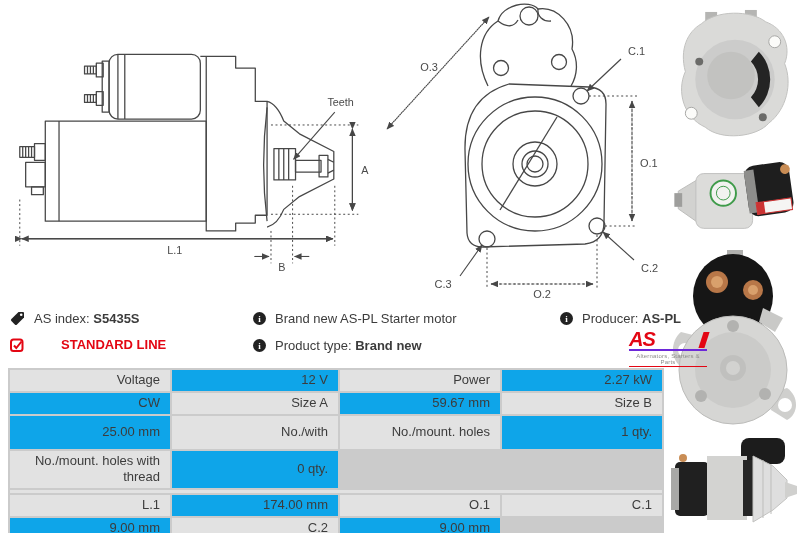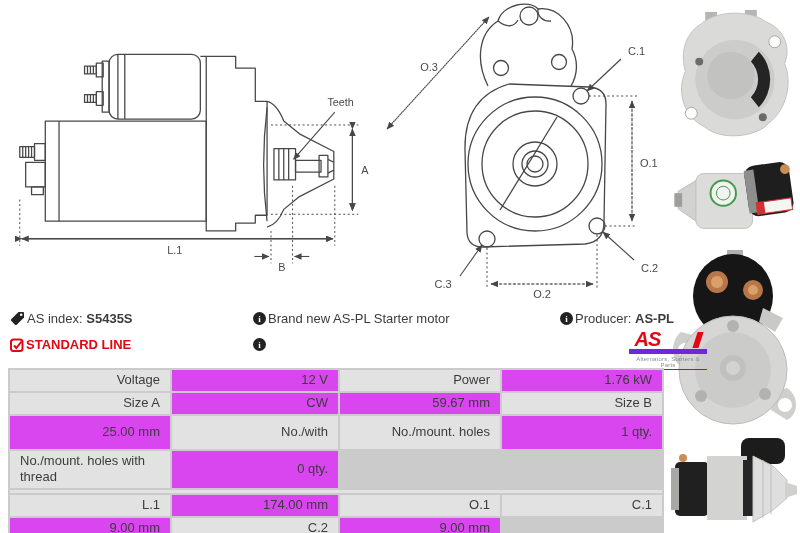--- a/index.html
+++ b/index.html
@@ -14,41 +14,41 @@
 
   
   .photos { position:absolute; left:670px; top:0; width:130px; height:533px; }
   .photo { position:absolute; left:0; width:130px; }
   .photo-1 { top:6px;   height:144px; }
   .photo-2 { top:154px; height:90px;  }
   .photo-3 { top:248px; height:182px; }
   .photo-4 { top:432px; height:101px; }
 
   
-  .info-item { position:absolute; display:flex; align-items:center; gap:2px; font-size:13px; white-space:nowrap; }
+  .info-item { position:absolute; display:flex; align-items:center; gap:9px; font-size:13px; white-space:nowrap; }
   .info-item b { font-weight:bold; }
-  .red-bold { color:#e30613; font-weight:bold; }
+  .red-bold { color:#e30613; font-weight:bold;margin-left:28px; }
   .info-icon { width:13px; height:13px; border-radius:50%; background:#222; color:#fff;
                font-size:9px; font-weight:bold; font-family:"Liberation Serif", serif;
                display:flex; align-items:center; justify-content:center; flex:0 0 13px; }
   .as-logo { position:absolute; left:629px; top:330px; width:78px; }
-  .as-logo .as-row { display:flex; align-items:flex-end; justify-content:center; border-bottom:5px solid #6d28d9; padding-bottom:1px;gap:32px; }
+  .as-logo .as-row { display:flex; align-items:flex-end; justify-content:space-between; border-bottom:2px solid #6d28d9; padding-bottom:1px;gap:32px; }
   .as-logo .as-text { color:#e30613; font-weight:bold; font-style:italic; font-size:20px; line-height:18px; letter-spacing:-1px; }
   .as-logo .as-bar { display:inline-block; width:6px; height:16px; background:#e30613; transform:skewX(-18deg); margin-left:3px; }
   .as-logo .as-tagline { font-size:6px; color:#8d8d8b; text-align:center; margin-top:2px; border-bottom:1px solid #e30613; padding-bottom:1px; letter-spacing:.2px; }
 
   
   .spec-grid { position:absolute; left:8px; top:368px;
                display:grid; grid-template-columns:160px 166px 160px 160px; gap:2px;
                background:#cbcbcb; border:2px solid #cbcbcb; }
   .cell { display:flex; align-items:center; justify-content:flex-end;
           padding:2px 10px; font-size:13px; min-height:21px; }
-  .cell span { line-height:1.25; }
+  .cell span { text-align:right; line-height:1.25; }
   .lbl { background:#e2e2e2; }
-  .val { background:#d946ef; }
+  .val { background:#0ea5e9; }
   .tall { min-height:33px; }
   .spacer { grid-column:1 / -1; height:3px; background:#e2e2e2; }
   .footstrip { grid-column:1 / -1; height:5px; background:#e2e2e2; }
 </style>
 </head>
 <body>
 
 <div class="page">
 
   <svg class="drawing-side" width="368" height="292" viewBox="0 0 375 295">
@@ -269,20 +269,21 @@
     <span class="red-bold">STANDARD LINE</span>
   </div>
 
   <div class="info-item" style="left:253px; top:311px;">
     <span class="info-icon">i</span>
     <span>Brand new AS-PL Starter motor</span>
   </div>
 
   <div class="info-item" style="left:253px; top:338px;">
     <span class="info-icon">i</span>
+    <span><span>Product type:</span> <b>Brand new</b></span>
   </div>
 
   <div class="info-item" style="left:560px; top:311px;">
     <span class="info-icon">i</span>
     <span><span>Producer:</span> <b>AS-PL</b></span>
   </div>
 
   <div class="as-logo">
     <div class="as-row">
       <span class="as-text">AS</span>
@@ -295,28 +296,28 @@
     <div class="cell lbl">
         <span>Voltage</span>
       </div>
     <div class="cell val">
         <span>12 V</span>
       </div>
     <div class="cell lbl">
         <span>Power</span>
       </div>
     <div class="cell val">
-        <span>1.76 kW</span>
-      </div>
-
+        <span>2.27 kW</span>
+      </div>
+
+    <div class="cell val">
+        <span>CW</span>
+      </div>
     <div class="cell lbl">
         <span>Size A</span>
-      </div>
-    <div class="cell val">
-        <span>CW</span>
       </div>
     <div class="cell val">
         <span>59.67 mm</span>
       </div>
 
     <div class="cell lbl">
         <span>Size B</span>
       </div>
     <div class="cell val">
         <span>25.00 mm</span>

